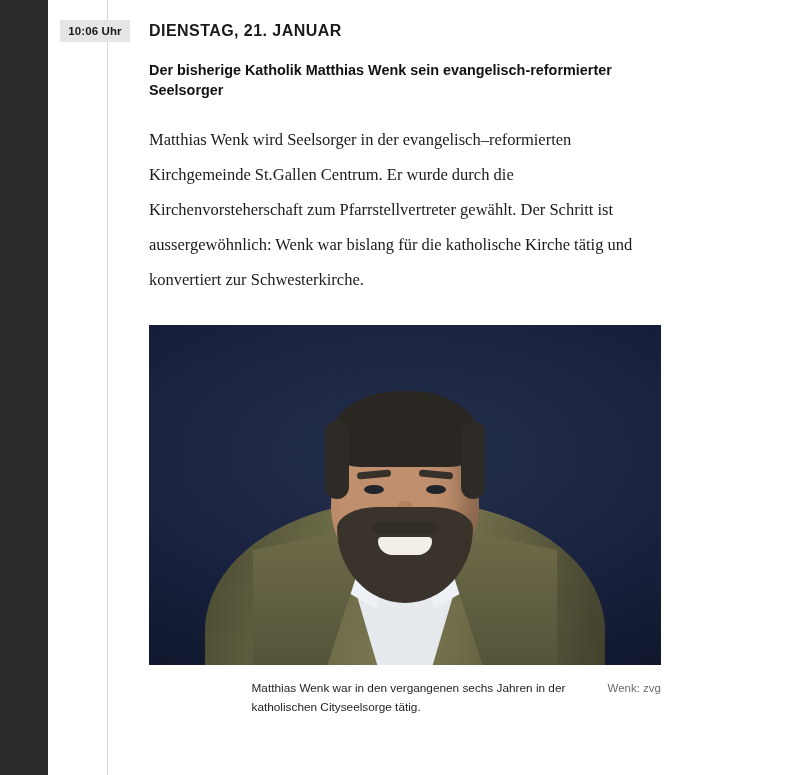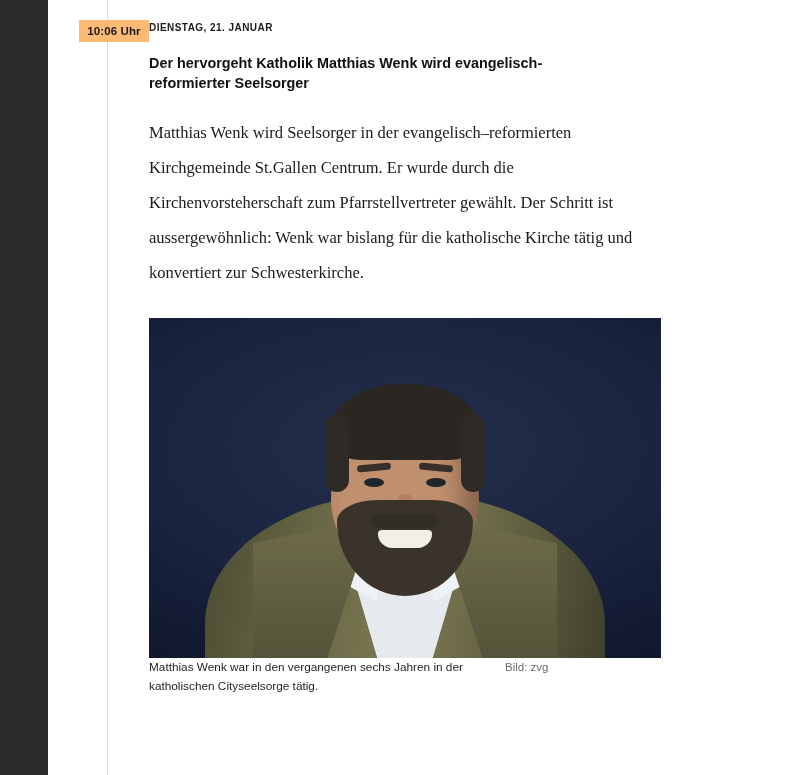--- a/index.html
+++ b/index.html
@@ -42,44 +42,43 @@
     background: #d8d8d8;
   }
 
   
   .time-chip {
     position: absolute;
     left: 60px;
     top: 20px;
     width: 70px;
     height: 22px;
-    background: #fdba74;
+    background: #e5e5e5;
     color: #1a1a1a;
     font-family: "Liberation Sans", sans-serif;
     font-weight: bold;
     font-size: 11.5px;
     line-height: 22px;
     text-align: center;
     letter-spacing: 0.1px;
-    margin-left: 19px;
   }
 
   
   .content {
     position: absolute;
     left: 149px;
     top: 0;
     width: 520px;
   }
 
   .date-line {
     margin-top: 22px;
     font-family: "Liberation Sans", sans-serif;
     font-weight: bold;
-    font-size: 10px;
+    font-size: 16px;
     letter-spacing: 0.45px;
     color: #1a1a1a;
   }
 
   .headline {
     margin-top: 20px;
     width: 470px;
     font-family: "Liberation Sans", sans-serif;
     font-weight: bold;
     font-size: 14.4px;
@@ -279,21 +278,22 @@
     transform: translateX(-50%);
     width: 54px;
     height: 18px;
     background: #f2efe9;
     border-radius: 6px 6px 22px 22px;
   }
 
   .caption-row {
     display: flex;
     align-items: flex-start;
-    justify-content: flex-start;
+    justify-content: flex-end;
+    margin-top: 14px;
     width: 512px;
   }
   .caption {
     width: 356px;
     font-family: "Liberation Sans", sans-serif;
     font-size: 11.8px;
     line-height: 19px;
     color: #1f1f1f;
   }
   .credit {
@@ -321,21 +321,21 @@
 
   <div class="left-gutter"></div>
   <div class="timeline-rule"></div>
 
   <div class="time-chip">10:06 Uhr</div>
 
   <div class="content">
 
     <div class="date-line">DIENSTAG, 21. JANUAR</div>
 
-    <h1 class="headline">Der hervorgeht Katholik Matthias Wenk wird evangelisch-reformierter Seelsorger</h1>
+    <h1 class="headline">Der bisherige Katholik Matthias Wenk sein evangelisch-reformierter Seelsorger</h1>
 
     <p class="lead">Matthias Wenk wird Seelsorger in der evangelisch–reformierten Kirchgemeinde St.Gallen Centrum. Er wurde durch die Kirchenvorsteherschaft zum Pfarrstellvertreter gewählt. Der Schritt ist aussergewöhnlich: Wenk war bislang für die katholische Kirche tätig und konvertiert zur Schwesterkirche.</p>
 
     <div class="figure">
 
       <div class="photo">
         <div class="backdrop"></div>
         <div class="jacket"></div>
         <div class="shirt"></div>
         <div class="collar-l"></div>
@@ -352,19 +352,19 @@
         <div class="eye-l"></div>
         <div class="eye-r"></div>
         <div class="nose"></div>
         <div class="beard"></div>
         <div class="mustache"></div>
         <div class="smile"></div>
       </div>
 
       <div class="caption-row">
         <div class="caption">Matthias Wenk war in den vergangenen sechs Jahren in der katholischen Cityseelsorge tätig.</div>
-        <div class="credit">Bild: zvg</div>
+        <div class="credit">Wenk: zvg</div>
       </div>
     </div>
 
 
   </div>
 </div>
 
 </body></html>

